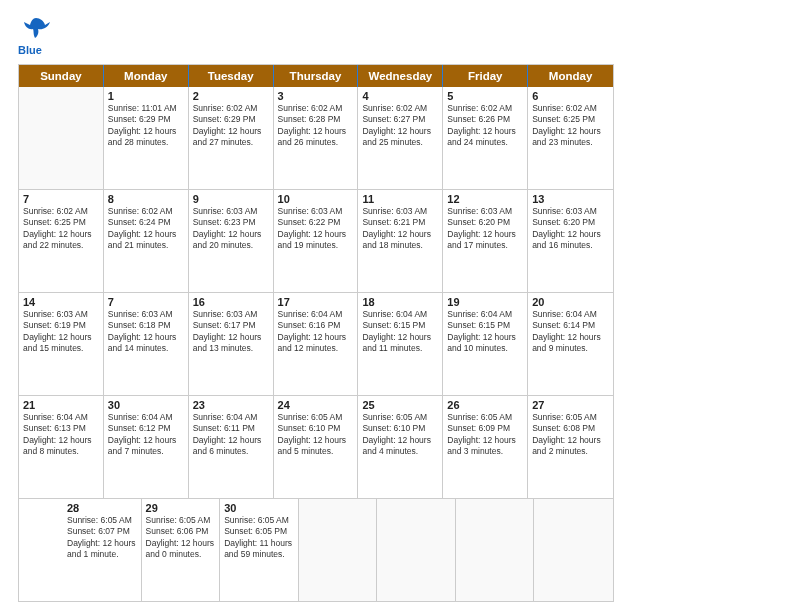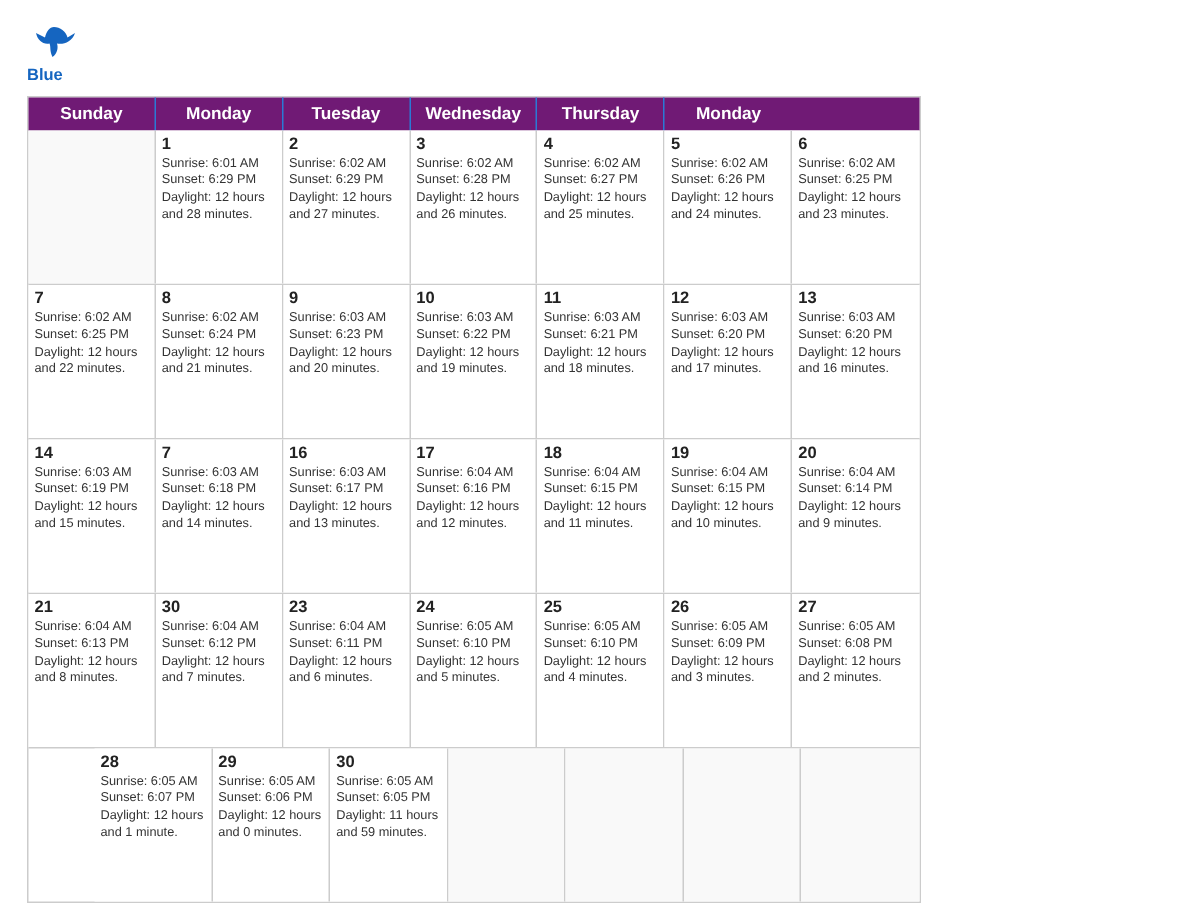--- a/index.html
+++ b/index.html
@@ -57,21 +57,21 @@
     }
     .calendar {
       flex: 1;
       display: flex;
       flex-direction: column;
       border: 1px solid #ccc;
     }
     .cal-header-row {
       display: grid;
       grid-template-columns: repeat(7, 1fr);
-      background: #701a75;
+      background: #a16207;
     }
     .cal-header-cell {
       color: #fff;
       font-size: 11.5px;
       font-weight: bold;
       padding: 5px 4px;
       text-align: center;
       border-right: 1px solid #2a7ad5;
     }
     .cal-header-cell:last-child { border-right: none; }
@@ -135,30 +135,31 @@
       <div class="month-title"></div>
       <div class="subtitle"></div>
     </div>
   </div>
 
   <div class="calendar">
     <div class="cal-header-row">
     <div class="cal-header-cell">Sunday</div>
         <div class="cal-header-cell">Monday</div>
         <div class="cal-header-cell">Tuesday</div>
+        <div class="cal-header-cell">Thursday</div>
         <div class="cal-header-cell">Wednesday</div>
-        <div class="cal-header-cell">Thursday</div>
+        <div class="cal-header-cell">Friday</div>
         <div class="cal-header-cell">Monday</div>
       </div>
     <div class="cal-body">
     <div class="cal-row">
           <div class="cal-cell empty"></div>
           <div class="cal-cell">
             <span class="day-num">1</span>
-            <div class="cell-info" style="white-space: pre-line;">Sunrise: 6:01 AM
+            <div class="cell-info" style="white-space: pre-line;">Sunrise: 11:01 AM
 Sunset: 6:29 PM
 Daylight: 12 hours
 and 28 minutes.</div>
           </div>
           <div class="cal-cell">
             <span class="day-num">2</span>
             <div class="cell-info" style="white-space: pre-line;">Sunrise: 6:02 AM
 Sunset: 6:29 PM
 Daylight: 12 hours
 and 27 minutes.</div>

